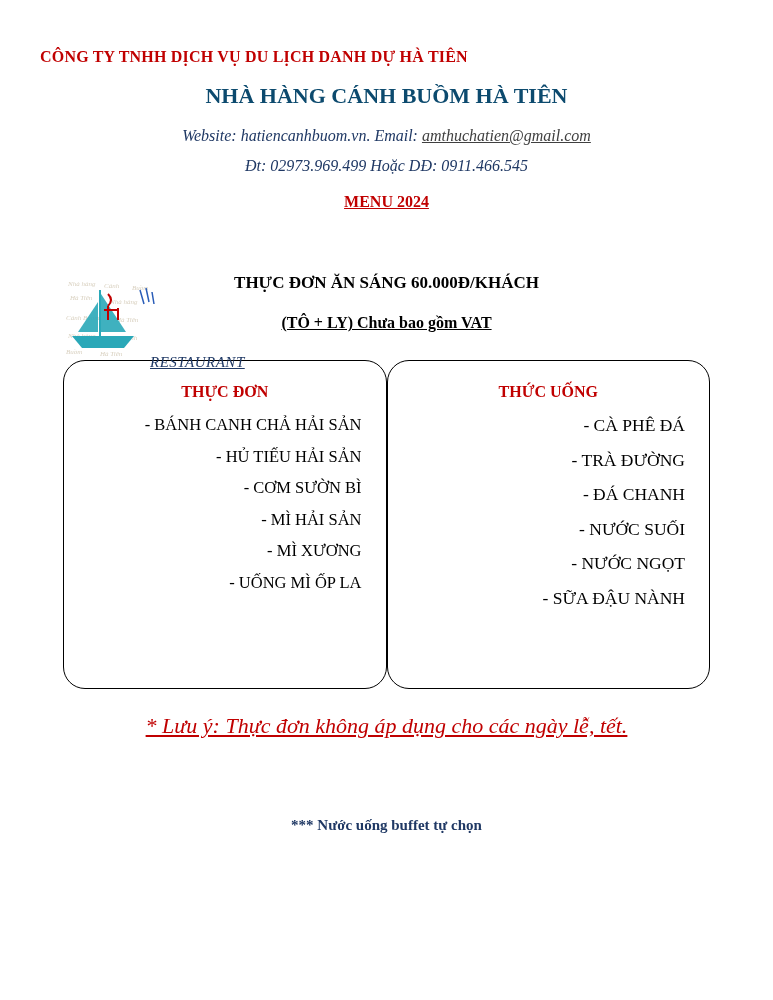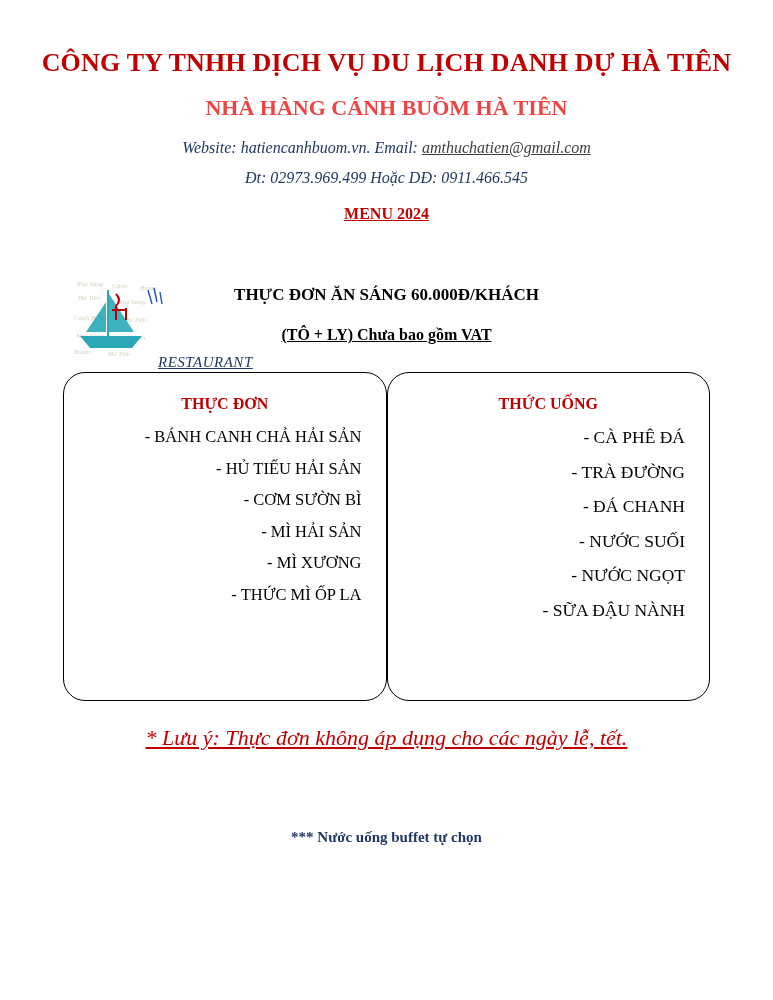--- a/index.html
+++ b/index.html
@@ -15,30 +15,30 @@
     overflow: hidden;
   }
   .page {
     position: relative;
     width: 773px;
     height: 1000px;
     box-sizing: border-box;
     padding: 0 40px;
   }
   .company-title {
-    text-align: center;
-    color: #c00000;
-    font-weight: bold;
-    font-size: 26px;
+    text-align: left;
+    color: #c00000;
+    font-weight: bold;
+    font-size: 16px;
     letter-spacing: 0.2px;
     margin-top: 48px;
   }
   .restaurant-title {
     text-align: center;
-    color: #ef4444;
+    color: #0c4a6e;
     font-weight: bold;
     font-size: 22px;
     margin-top: 17px;
   }
   .website-line {
     text-align: center;
     color: #1f3864;
     font-style: italic;
     font-size: 16px;
     margin-top: 18px;
@@ -59,21 +59,21 @@
     margin-top: 18px;
     font-size: 16px;
     font-weight: bold;
     color: #c00000;
   }
   .menu-year span {
     text-decoration: underline;
   }
   .logo-block {
     position: absolute;
-    left: 72px;
+    left: 64px;
     top: 228px;
     width: 200px;
     height: 100px;
   }
   .logo-img {
     position: absolute;
     left: 0;
     top: 0;
     width: 110px;
     height: 88px;
@@ -204,21 +204,21 @@
 
   <div class="panels">
 
     <div class="panel food">
       <div class="panel-title">THỰC ĐƠN</div>
       <div class="panel-item">- BÁNH CANH CHẢ HẢI SẢN</div>
       <div class="panel-item">- HỦ TIẾU HẢI SẢN</div>
       <div class="panel-item">- CƠM SƯỜN BÌ</div>
       <div class="panel-item">- MÌ HẢI SẢN</div>
       <div class="panel-item">- MÌ XƯƠNG</div>
-      <div class="panel-item">- THỨC MÌ ỐP LA</div>
+      <div class="panel-item">- UỐNG MÌ ỐP LA</div>
     </div>
 
     <div class="panel drinks">
       <div class="panel-title">THỨC UỐNG</div>
       <div class="panel-item">- CÀ PHÊ ĐÁ</div>
       <div class="panel-item">- TRÀ ĐƯỜNG</div>
       <div class="panel-item">- ĐÁ CHANH</div>
       <div class="panel-item">- NƯỚC SUỐI</div>
       <div class="panel-item">- NƯỚC NGỌT</div>
       <div class="panel-item">- SỮA ĐẬU NÀNH</div>

